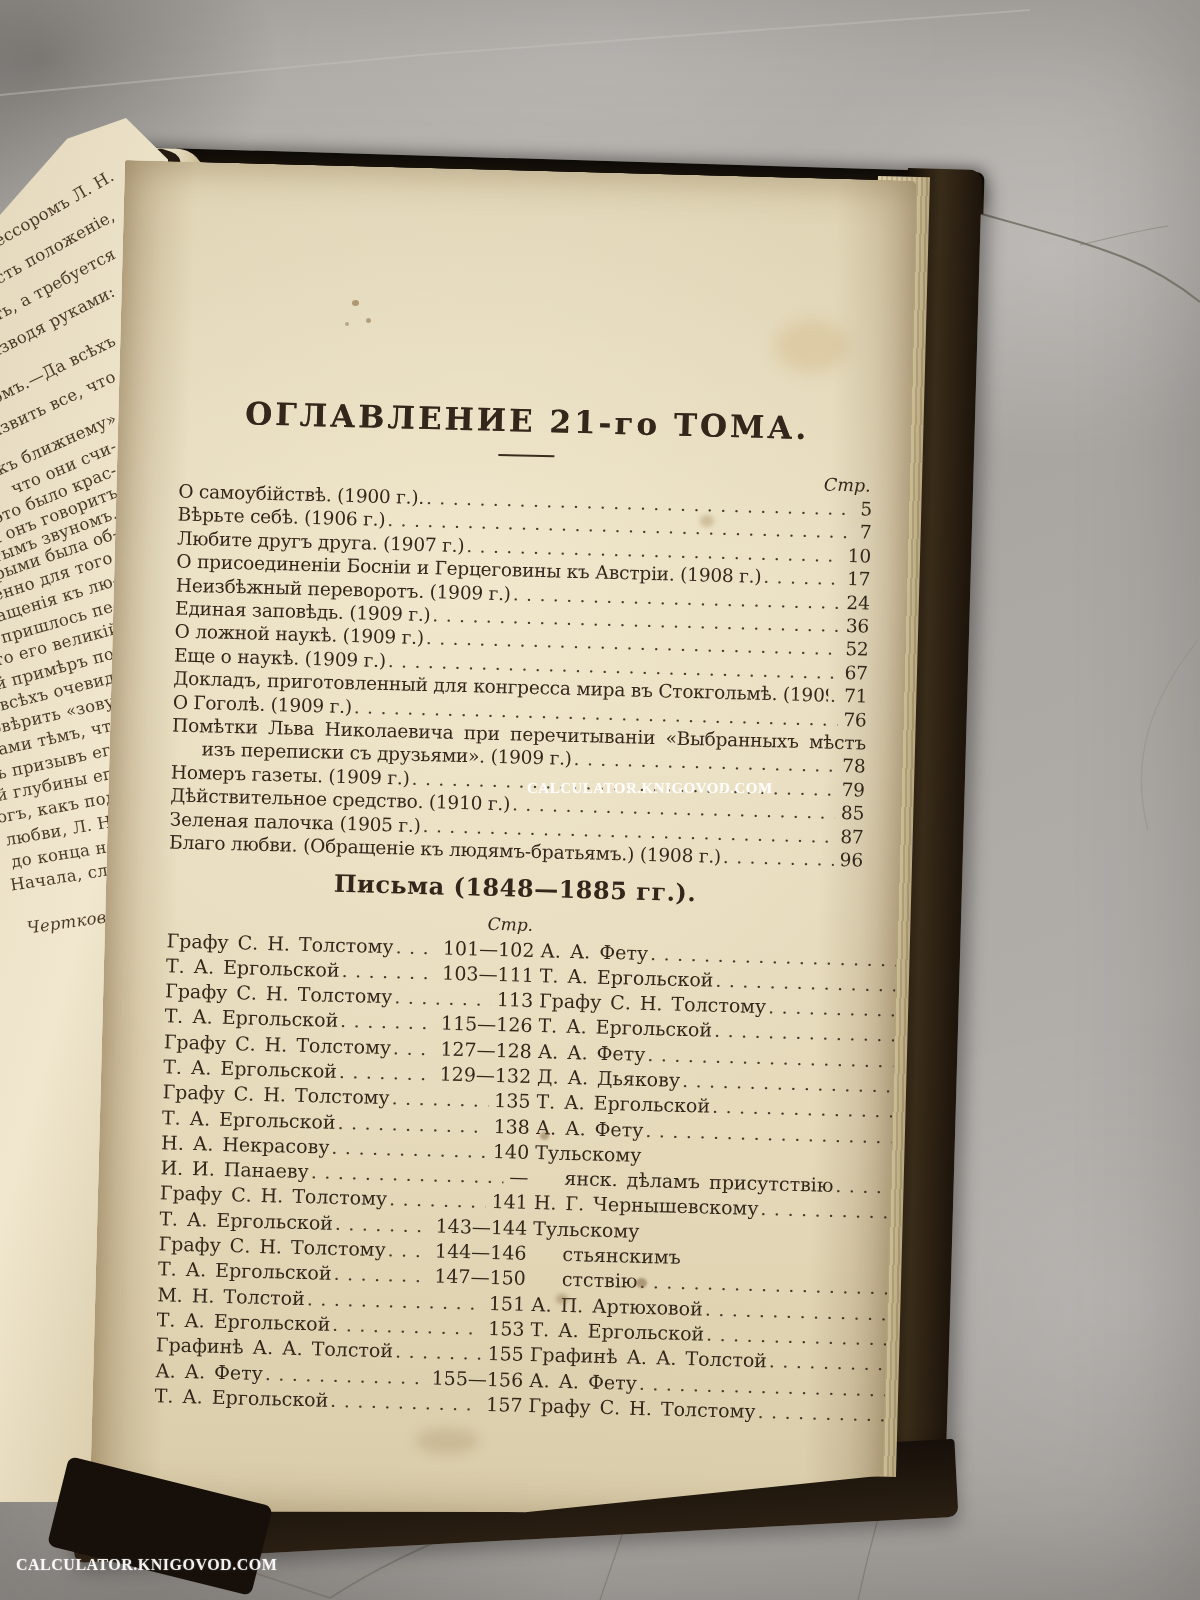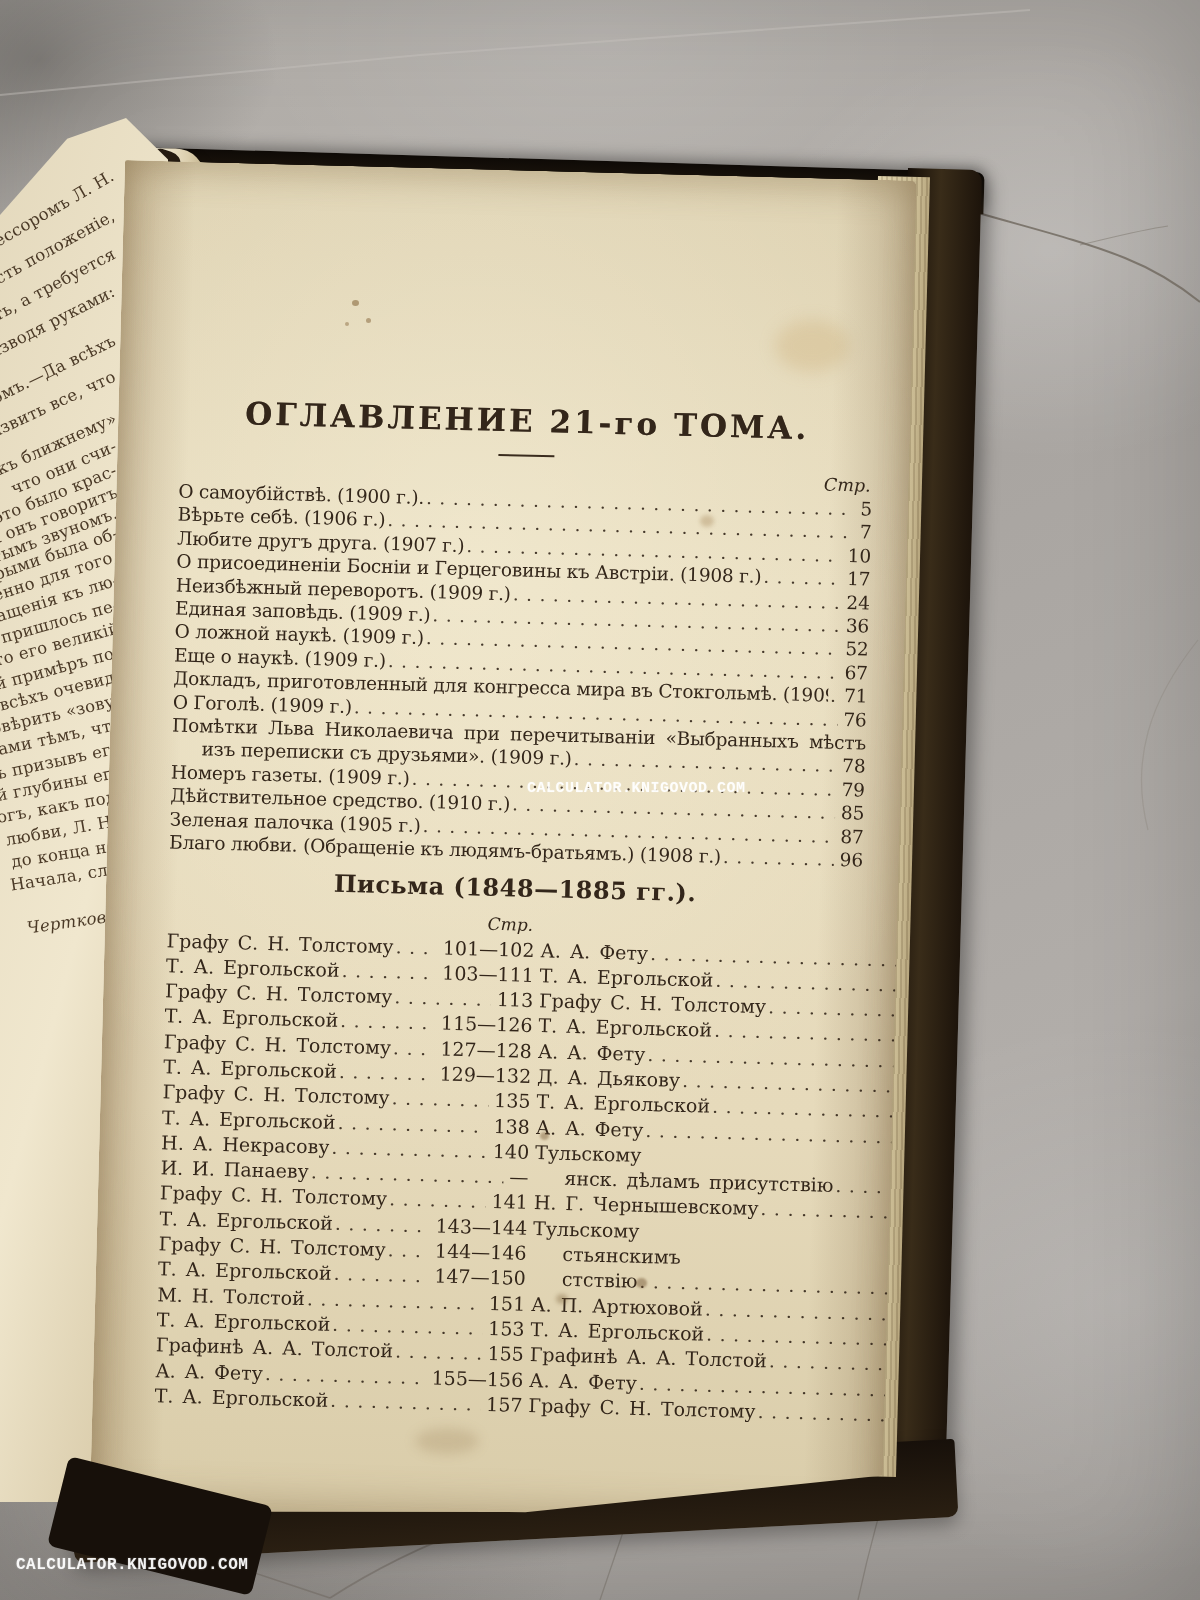--- a/index.html
+++ b/index.html
@@ -76,21 +76,21 @@
   .letters-head{margin-top:10px;text-align:center;font-weight:bold;font-size:24px;letter-spacing:.5px;}
   .cols{display:flex;margin-top:12px;font-size:19px;}
   .cols .row,.cols .jline{line-height:25.3px;}
   .col-l{width:368px;}
   .col-r{flex:1;margin-left:6px;}
   .colhdr{text-align:right;font-style:italic;font-size:17px;margin-bottom:3px;padding-right:2px;}
   .cols .row .t{word-spacing:3px;}
   
   .stain{position:absolute;border-radius:50%;z-index:7;pointer-events:none;}
   
-  .wm{position:absolute;z-index:9;font-family:Liberation Mono, monospace;font-weight:bold;
+  .wm{position:absolute;z-index:9;font-family:Liberation Serif, serif;font-weight:bold;
     color:rgba(255,255,255,.93);text-shadow:0 0 2px rgba(255,255,255,.35);letter-spacing:.5px;}
   .wm-center{left:527px;top:780px;font-size:15px;}
   .wm-bl{left:16px;top:1556px;font-size:16px;}
 </style>
 </head>
 <body>
 
 <div class="photo">
 
   <svg class="cracks" width="1200" height="1600" viewBox="0 0 1200 1600">

